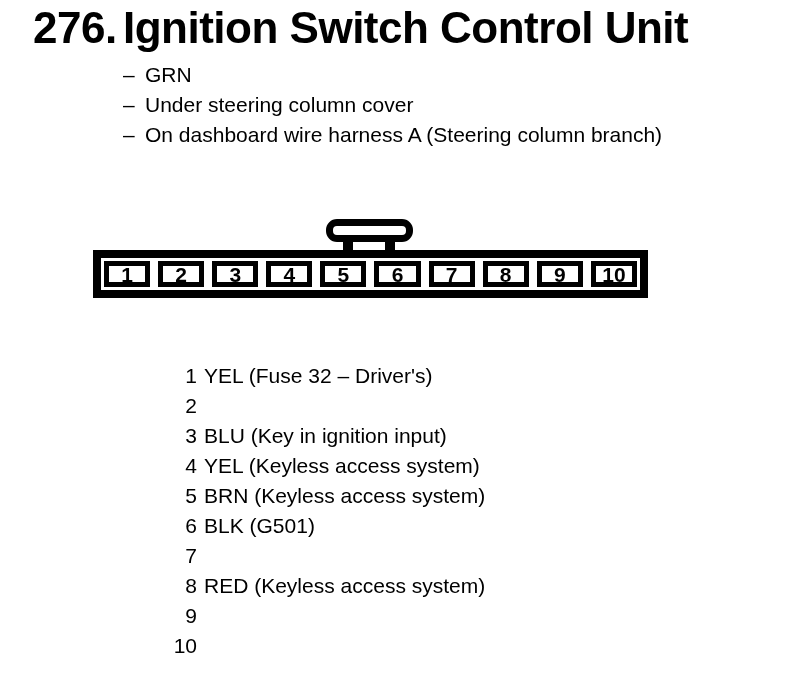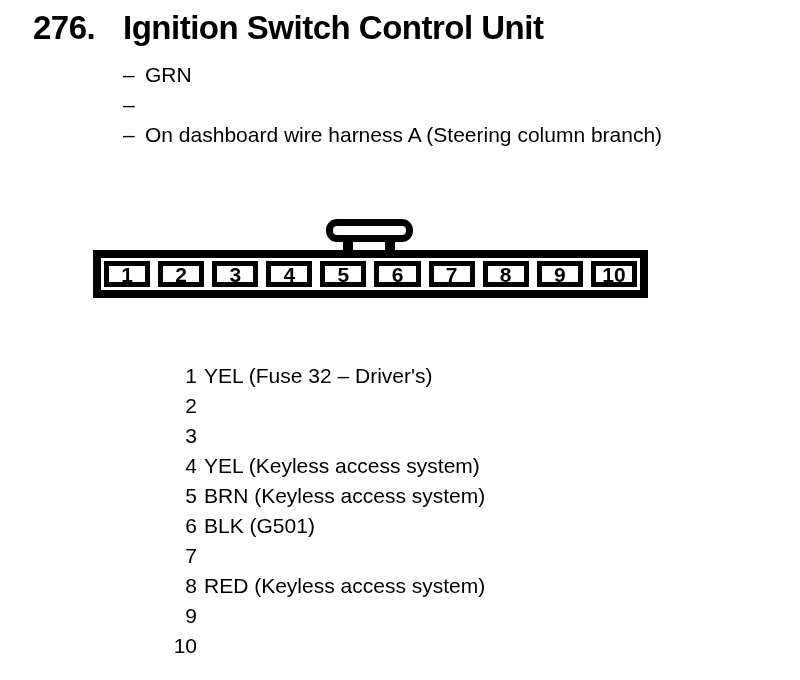--- a/index.html
+++ b/index.html
@@ -21,21 +21,21 @@
     background: #ffffff;
   }
 
   
   .heading {
     position: absolute;
     left: 33px;
     top: 8px;
     display: flex;
     font-weight: bold;
-    font-size: 33px;
+    font-size: 44px;
     line-height: 40px;
     letter-spacing: -0.5px;
     white-space: nowrap;
   }
   .heading-number {
     width: 90px;
     flex: 0 0 90px;
   }
 
   
@@ -123,20 +123,21 @@
     <span class="heading-title">Ignition Switch Control Unit</span>
   </div>
 
   <div class="notes">
     <div class="note-row">
       <span class="note-dash">–</span>
       <span>GRN</span>
     </div>
     <div class="note-row">
       <span class="note-dash">–</span>
+      <span>Under steering column cover</span>
     </div>
     <div class="note-row">
       <span class="note-dash">–</span>
       <span>On dashboard wire harness A (Steering column branch)</span>
     </div>
   </div>
 
   <div>
     <div class="tab-bar"></div>
     <div class="tab-leg left"></div>
@@ -159,20 +160,21 @@
   <div class="pin-list">
     <div class="pin-row">
       <span class="pin-num">1</span>
       <span class="pin-desc">YEL (Fuse 32 – Driver's)</span>
     </div>
     <div class="pin-row">
       <span class="pin-num">2</span>
     </div>
     <div class="pin-row">
       <span class="pin-num">3</span>
+      <span class="pin-desc">BLU (Key in ignition input)</span>
     </div>
     <div class="pin-row">
       <span class="pin-num">4</span>
       <span class="pin-desc">YEL (Keyless access system)</span>
     </div>
     <div class="pin-row">
       <span class="pin-num">5</span>
       <span class="pin-desc">BRN (Keyless access system)</span>
     </div>
     <div class="pin-row">

